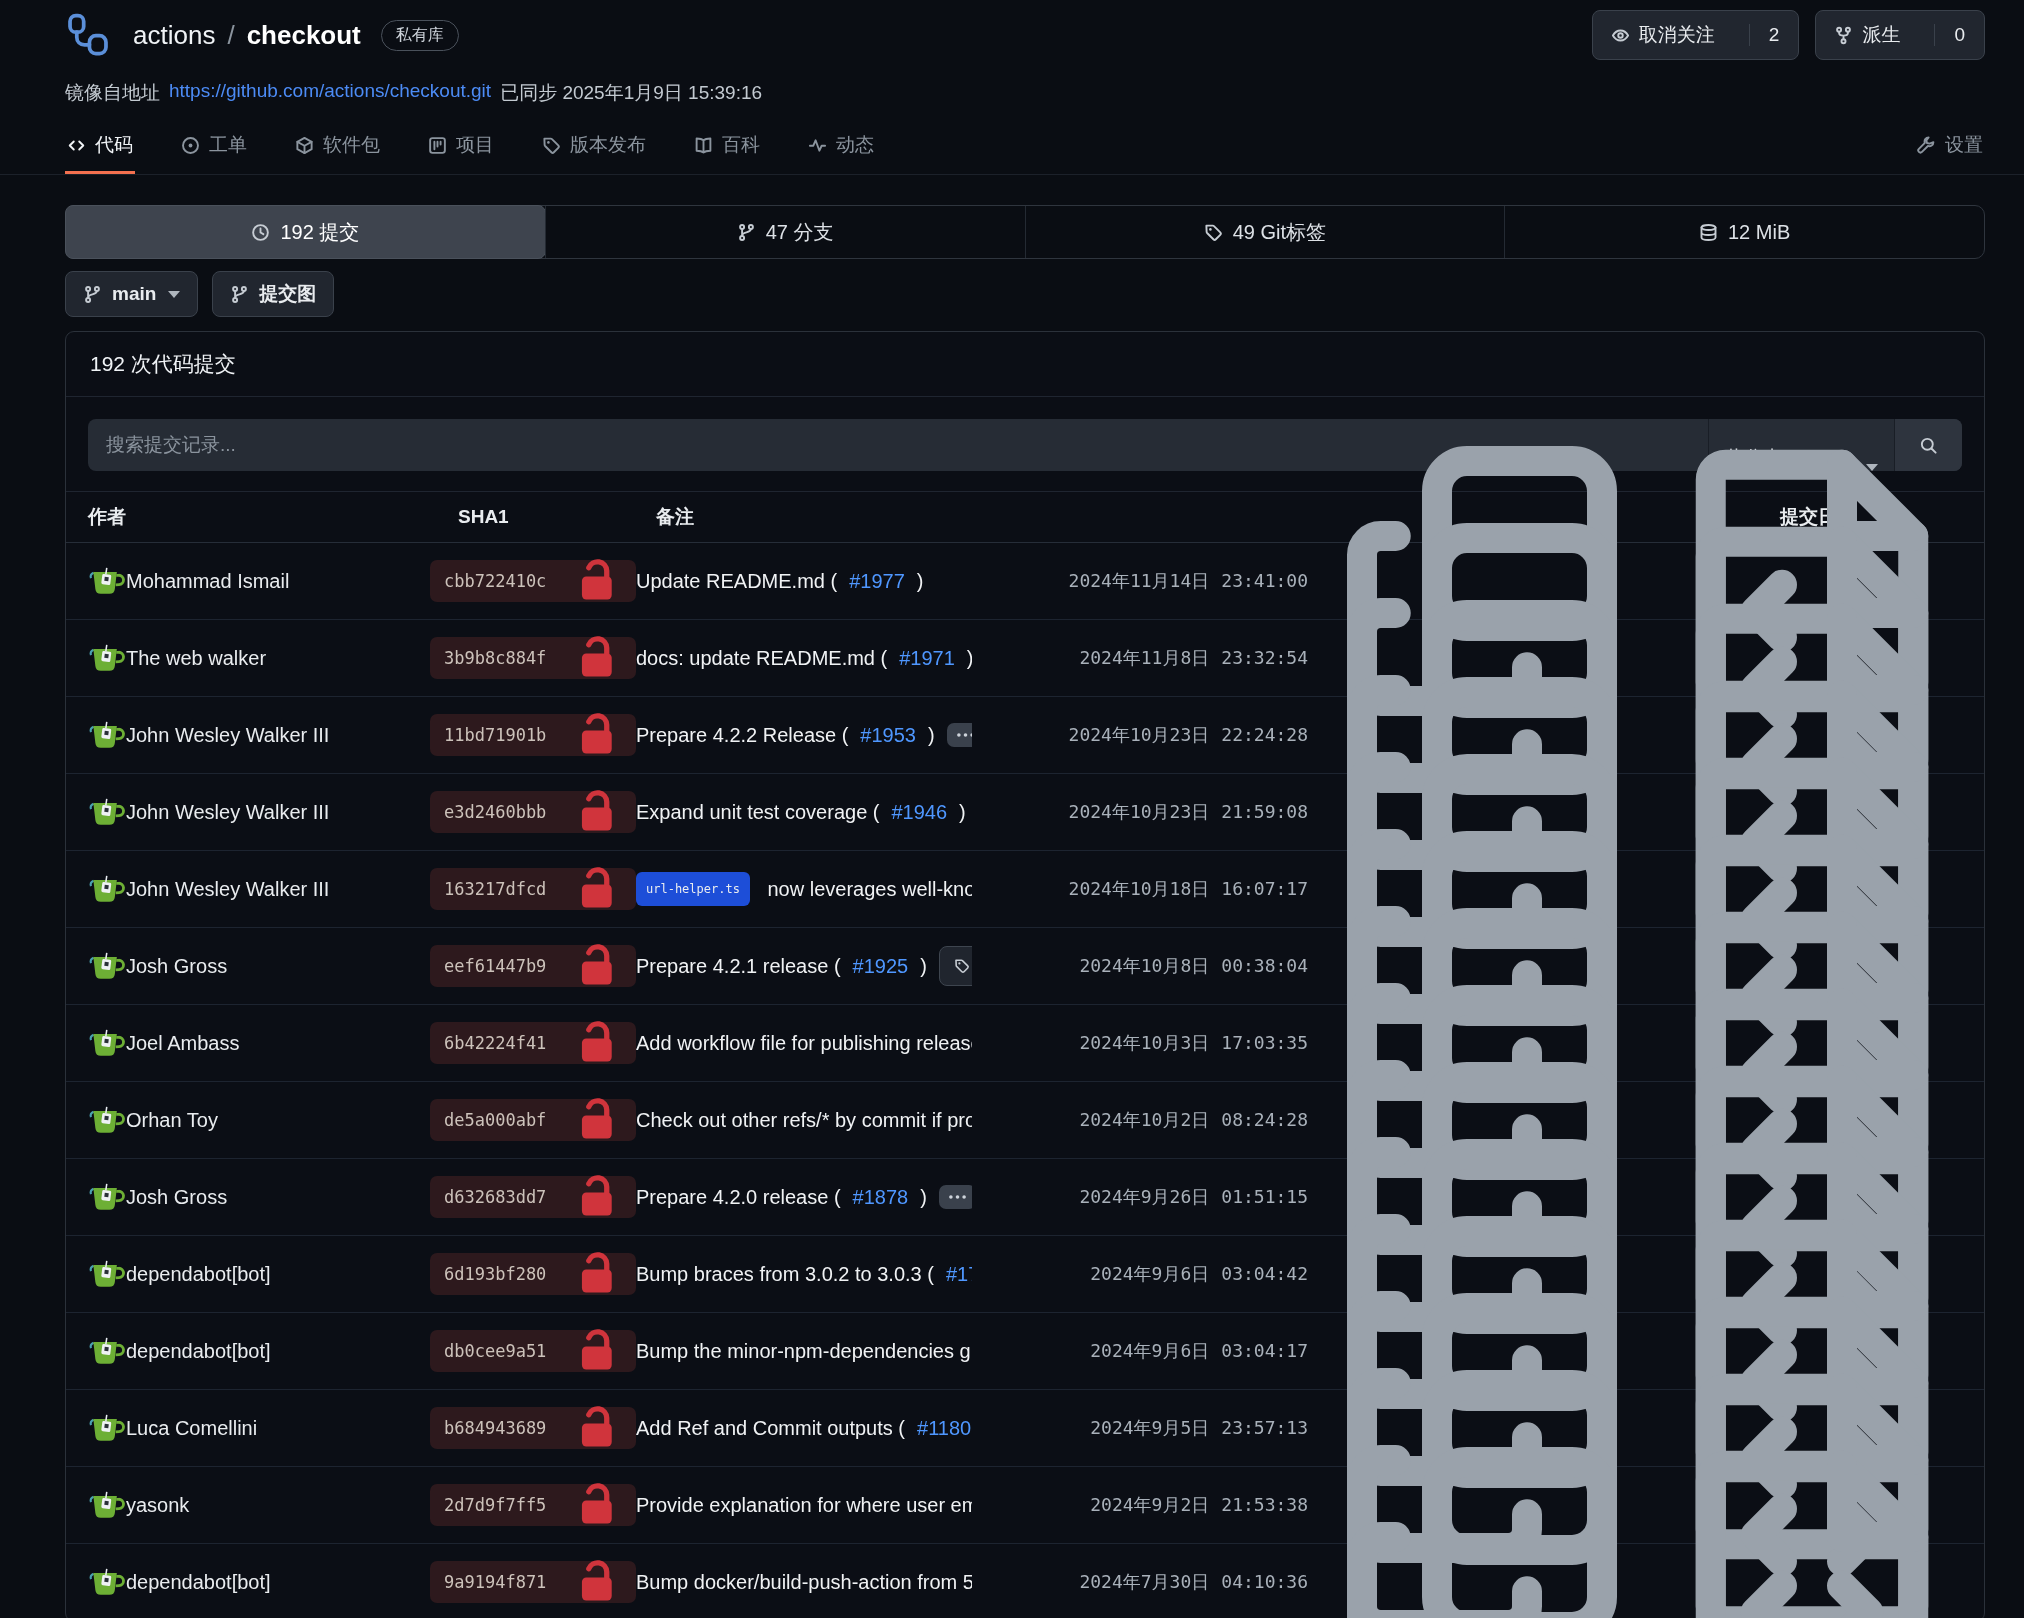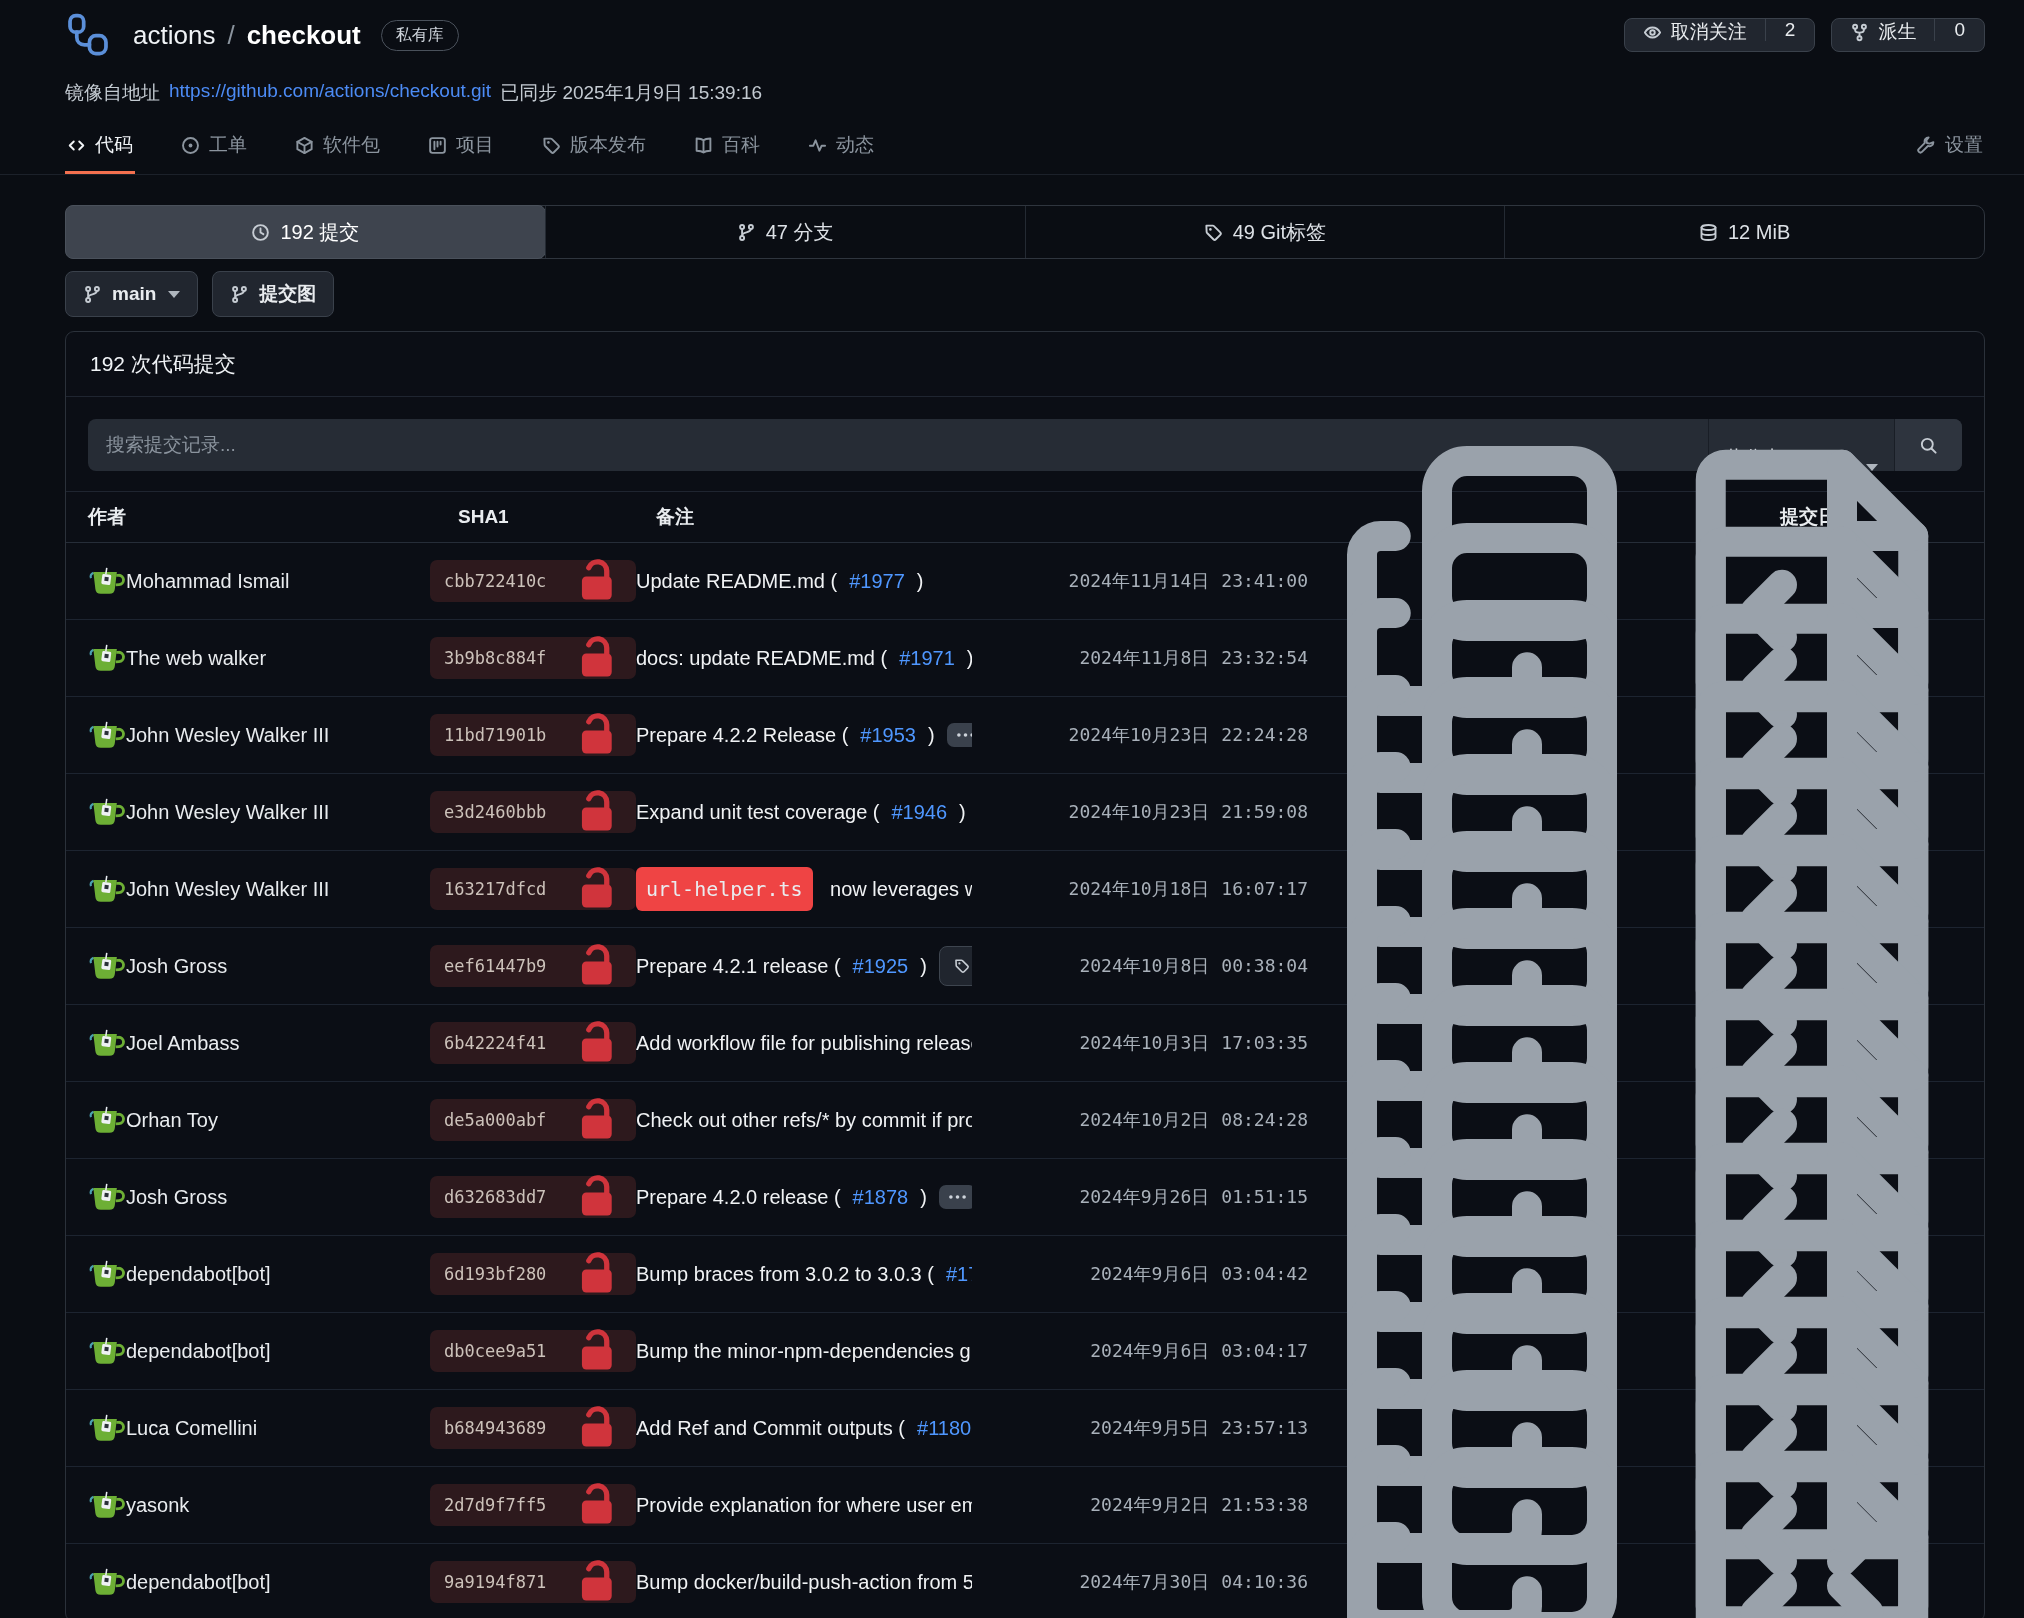--- a/index.html
+++ b/index.html
@@ -12,22 +12,22 @@
   .header-row { display:flex; align-items:center; padding:10px 39px 0 65px; height:60px; }
   .logo { width:46px; height:46px; color:#5b8fd9; flex:none; cursor:pointer; }
   .logo svg { width:46px; height:46px; }
   .repo-title { display:flex; align-items:center; gap:12px; margin-left:22px; font-size:26px; }
   .repo-owner { color:#f0f3f6; font-weight:500; }
   .repo-sep { color:#8b949e; }
   .repo-name { color:#ffffff; font-weight:700; }
   .badge { margin-left:8px; font-size:16px; color:#cdd3da; border:1px solid #4a515b;
            border-radius:16px; padding:4px 14px; }
   .header-actions { margin-left:auto; display:flex; gap:16px; }
-  .hbtn { display:flex; align-items:flex-start; height:34px; background:#21262f;
-          border:1px solid #3a414b; border-radius:8px; overflow:hidden; font-size:19px; }
+  .hbtn { display:flex; align-items:center; height:50px; background:#21262f;
+          border:1px solid #3a414b; border-radius:8px; overflow:hidden; font-size:19px;gap:16px; }
   .hbtn .lbl { display:flex; align-items:center; gap:9px; padding:0 18px; color:#e9ecef; cursor:pointer; }
   .hbtn .cnt { display:flex; align-items:center; padding:0 19px; border-left:1px solid #3a414b; color:#e9ecef; cursor:pointer; }
   .hbtn svg { width:19px; height:19px; color:#c6ccd3; }
 
   
   .mirror-row { padding:0 65px; margin-top:20px; font-size:19px; color:#c3cad1; display:flex; gap:9px; }
   .mirror-row a { color:#4c8bf5; text-decoration:none; cursor:pointer; }
 
   
   .tabs { display:flex; align-items:flex-end; gap:44px; padding:0 39px 0 65px; margin-top:20px;
@@ -90,21 +90,21 @@
   .author-name { font-size:20px; font-weight:500; color:#e9ecef; white-space:nowrap; }
   .c-sha { width:206px; flex:none; }
   .sha-chip { display:inline-flex; align-items:center; gap:26px; height:42px; padding:0 14px;
               background:#2d191d; border-radius:7px; cursor:pointer; text-decoration:none; }
   .sha-text { font-family:"DejaVu Sans Mono",monospace; font-size:17px; color:#ccc2ba; }
   .lock { display:inline-flex; color:#d0343c; }
   .lock svg { width:19px; height:19px; }
   .c-msg { flex:1; min-width:0; display:flex; align-items:center; gap:12px;
            white-space:nowrap; overflow:hidden; font-size:20px; font-weight:500; color:#f0f2f4; }
   .msg-link { color:#4f97ff; text-decoration:none; cursor:pointer; }
-  .code-chip { font-family:"DejaVu Sans Mono",monospace; font-size:20px; background:#ef4444;
+  .code-chip { font-family:"DejaVu Sans Mono",monospace; font-size:12px; background:#1d4ed8;
                color:#e9ecef; padding:10px 10px; border-radius:6px; }
   .ellipsis-btn { display:inline-flex; align-items:center; justify-content:center; width:37px; height:24px;
                   background:#3a414c; border-radius:7px; color:#cdd3da; cursor:pointer; flex:none; }
   .ellipsis-btn svg { width:17px; height:17px; }
   .tag-pill { display:inline-flex; align-items:center; gap:8px; height:40px; padding:0 14px;
               border:1px solid #3e454f; background:#20252e; border-radius:8px; font-size:17px;
               font-weight:700; color:#eceff2; cursor:pointer; flex:none; }
   .tag-pill svg { width:16px; height:16px; color:#c6ccd3; }
   .c-right { flex:none; display:flex; align-items:center; margin-left:16px; }
   .c-date { width:320px; text-align:right; font-family:"DejaVu Sans Mono",monospace;

